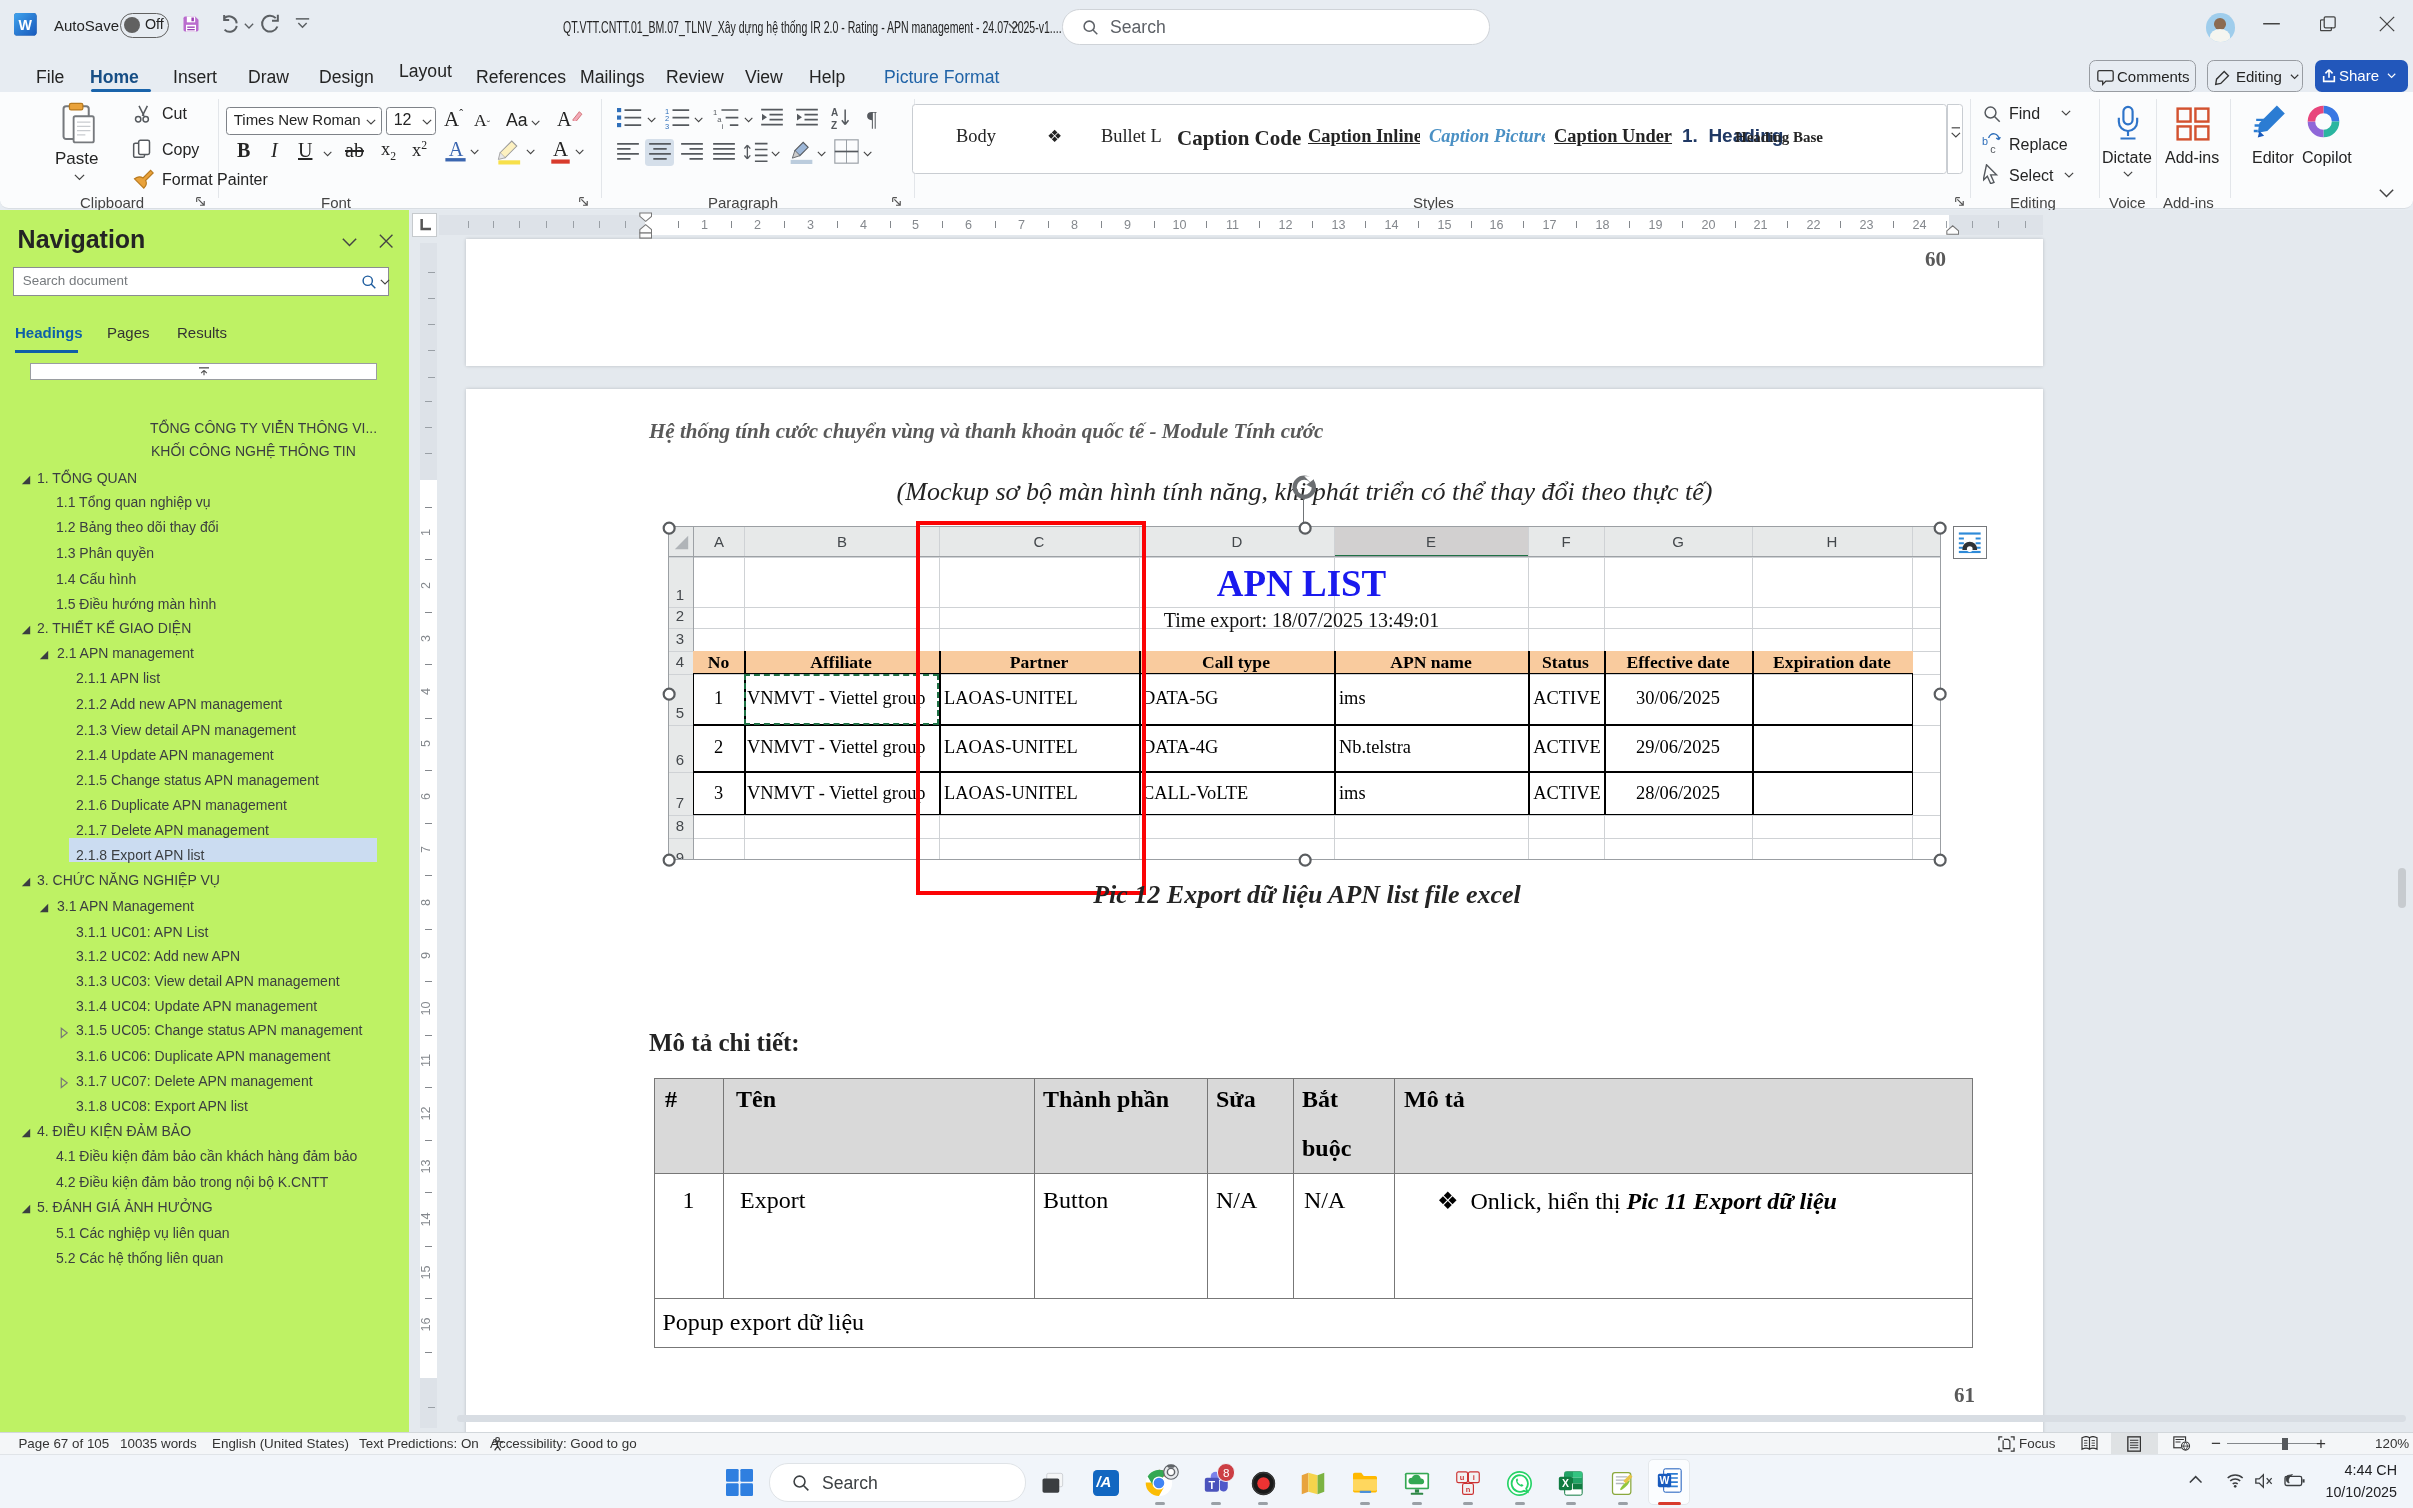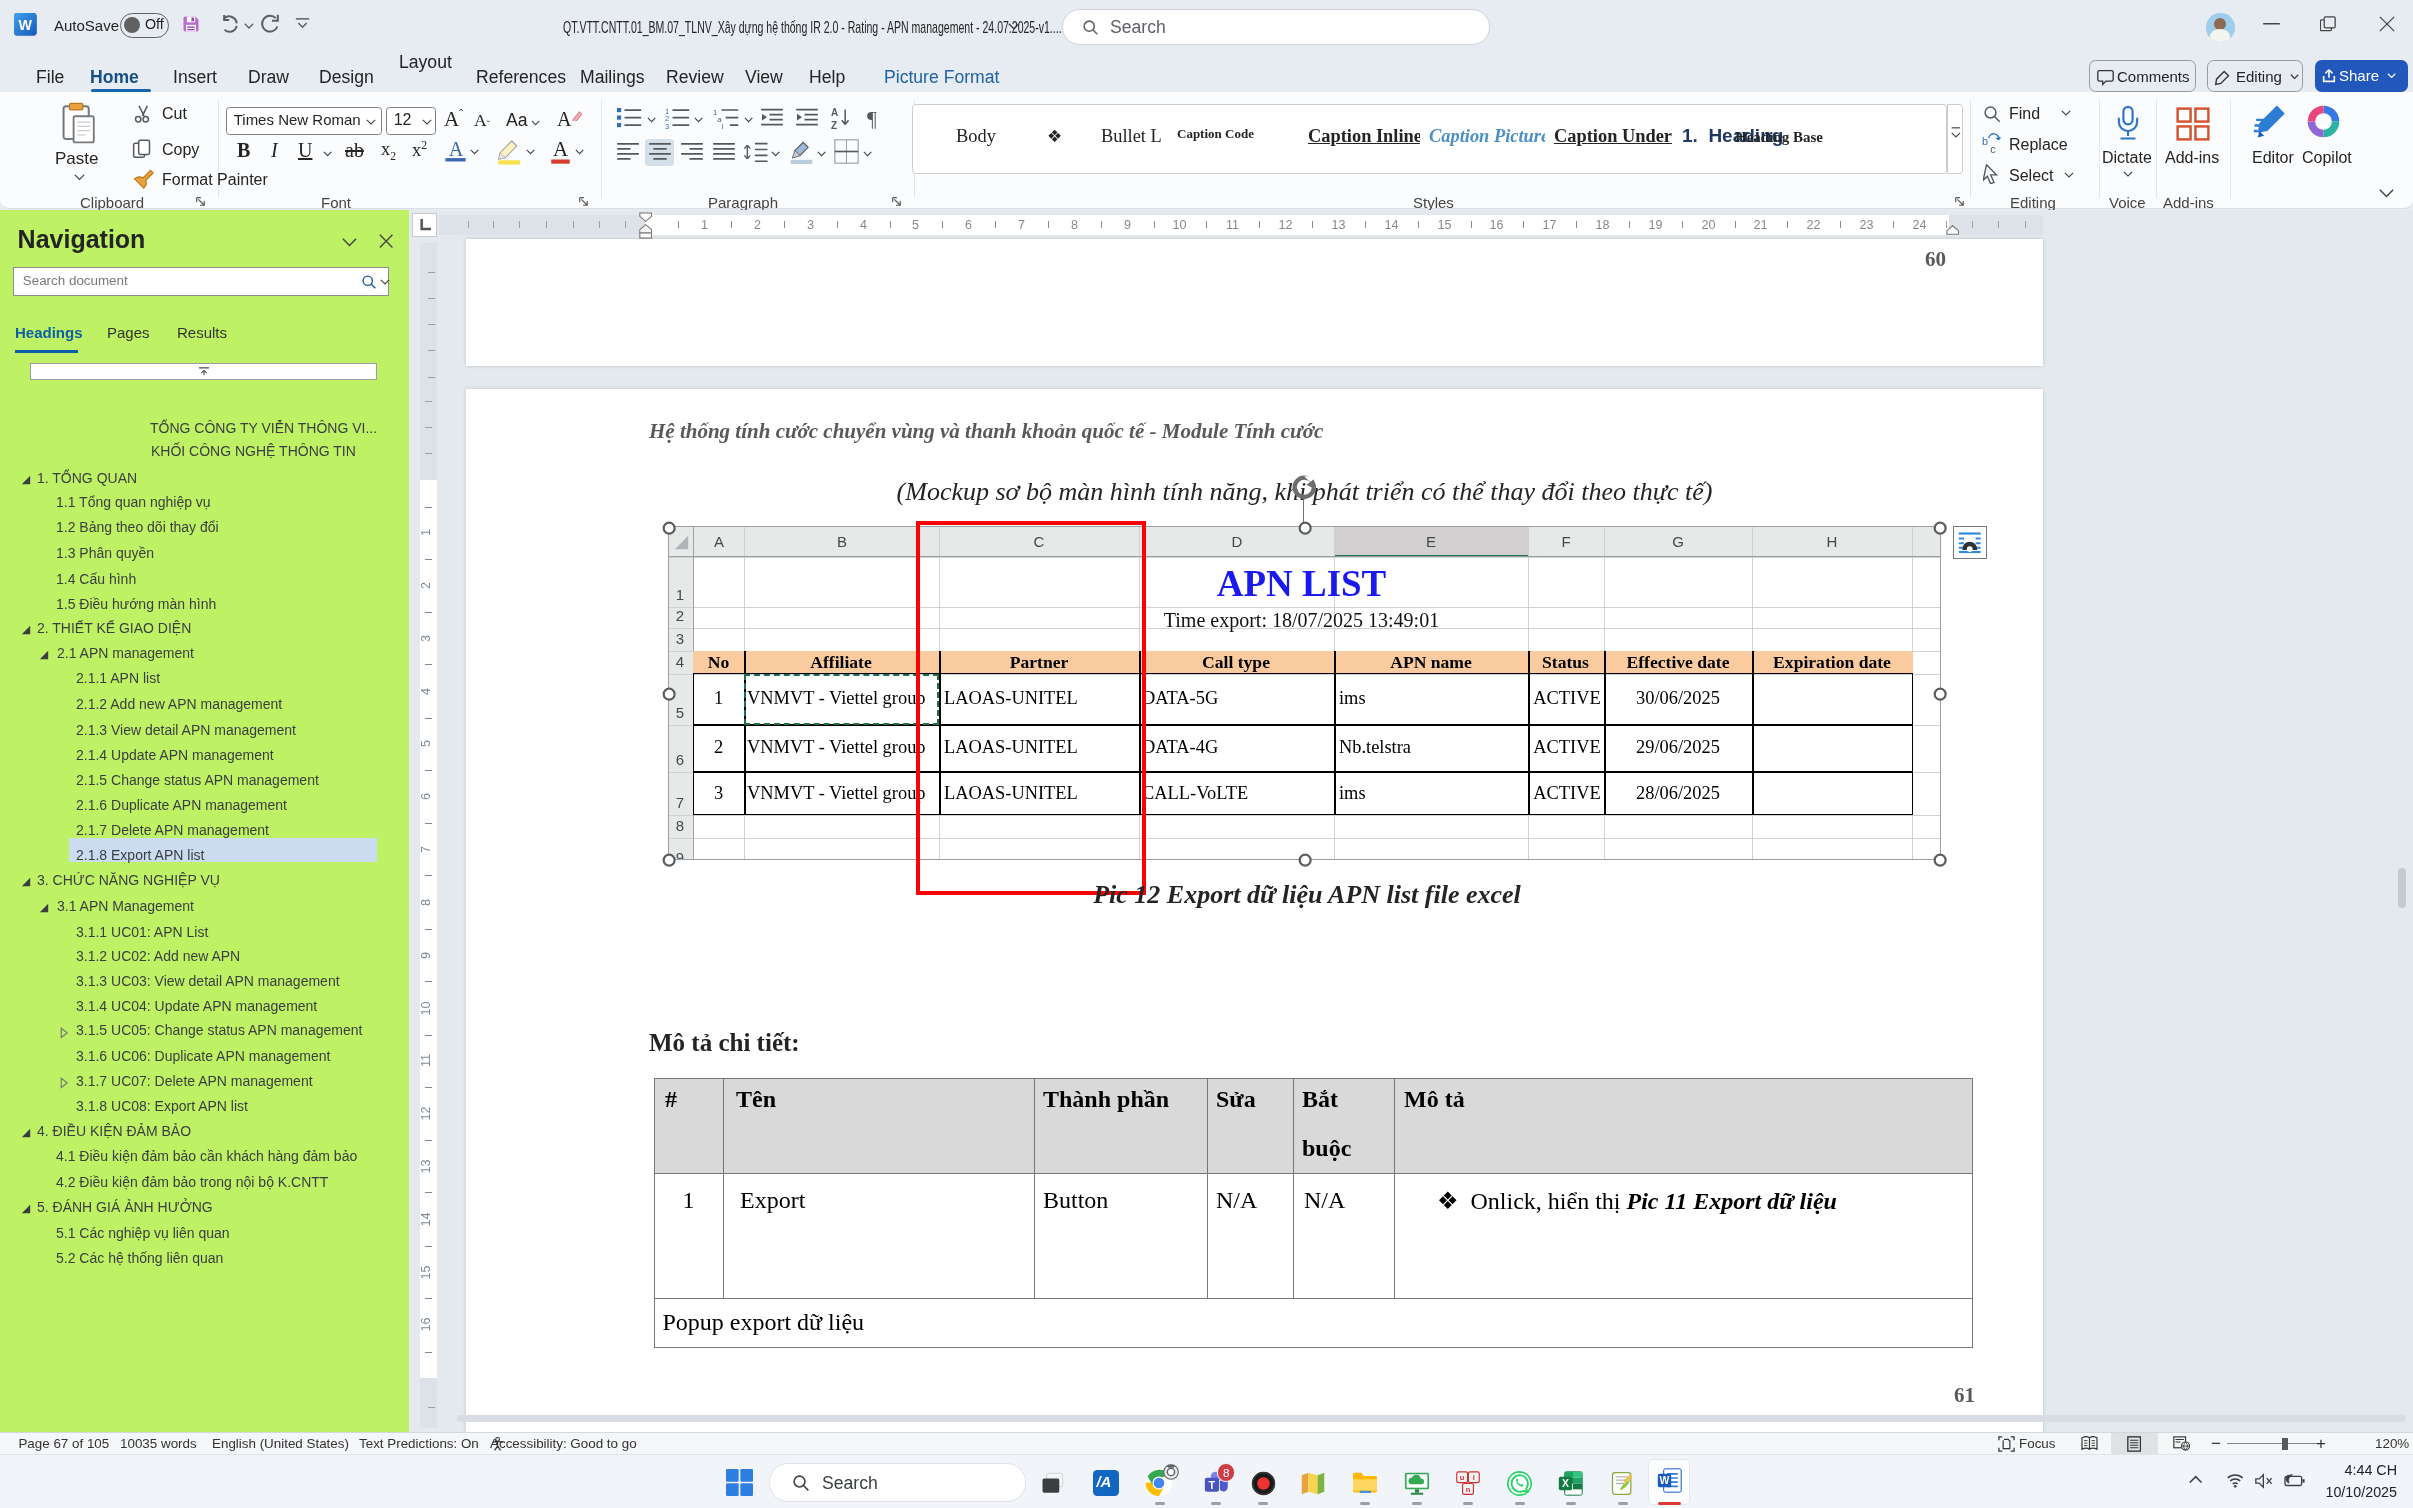--- a/index.html
+++ b/index.html
@@ -82,21 +82,21 @@
       </svg>
 </div>
 
 <div class="abs" id="tabrow" style="left:0;top:49px;width:2413px;height:44px;background:#e7ecf2;font-size:17.6px;color:#242424;">
   <div class="abs" style="left:36px;top:18.4px;">File</div>
   <div class="abs" style="left:90px;top:18.4px;color:#174e85;font-weight:bold;">Home</div>
   <div class="abs" style="left:91px;top:40px;width:60px;height:3.4px;border-radius:1.7px;background:#1a64ab;"></div>
   <div class="abs" style="left:173px;top:18.4px;">Insert</div>
   <div class="abs" style="left:248px;top:18.4px;">Draw</div>
   <div class="abs" style="left:319px;top:18.4px;">Design</div>
-  <div class="abs" style="left:399px;top:3px;">Layout</div>
+  <div class="abs" style="left:399px;top:12px;">Layout</div>
   <div class="abs" style="left:476px;top:18.4px;">References</div>
   <div class="abs" style="left:580px;top:18.4px;">Mailings</div>
   <div class="abs" style="left:666px;top:18.4px;">Review</div>
   <div class="abs" style="left:745px;top:18.4px;">View</div>
   <div class="abs" style="left:809px;top:18.4px;">Help</div>
   <div class="abs" style="left:884px;top:18.4px;color:#2063a7;">Picture Format</div>
 
   <div class="abs" style="left:2089px;top:11px;width:107px;height:32px;border:0.8px solid #989ca2;border-radius:6.7px;">
     <svg class="abs" style="left:6.7px;top:7.5px" width="17" height="17" viewBox="0 0 21 21">
           <path d="M3 2 h15 a2 2 0 0 1 2 2 v9 a2 2 0 0 1 -2 2 h-7 l-4 4 v-4 h-4 a2 2 0 0 1 -2 -2 v-9 a2 2 0 0 1 2 -2 z" fill="none" stroke="#333" stroke-width="1.6"></path>
@@ -335,21 +335,21 @@
 
   <div class="abs" style="left:912px;top:11.7px;width:1035px;height:70px;border:0.8px solid #c9cdd2;border-radius:3.4px;background:#fff;"></div>
   <div class="abs" style="left:1947px;top:11.7px;width:16px;height:70px;border:0.8px solid #c9cdd2;border-radius:0 3.4px 3.4px 0;background:#fff;"></div>
   <svg class="abs" style="left:1950px;top:34px" width="11.7" height="17" viewBox="0 0 14 20">
         <path d="M2 2 h10" stroke="#444" stroke-width="1.4"></path>
         <path d="M2 8 l5 5 l5 -5" fill="none" stroke="#444" stroke-width="1.4"></path>
       </svg>
   <div class="abs serif" style="left:956px;top:34px;font-size:18.4px;">Body</div>
   <div class="abs serif" style="left:1047px;top:34px;font-size:17px;">❖</div>
   <div class="abs serif" style="left:1101px;top:34px;font-size:18.4px;">Bullet L</div>
-  <div class="abs serif" style="left:1177px;top:34px;font-size:13px;font-weight:bold;">Caption Code</div>
+  <div class="abs serif" style="left:1177px;top:34px;font-size:21px;font-weight:bold;">Caption Code</div>
   <div class="abs serif" style="left:1308px;top:34px;width:112px;overflow:hidden;font-size:18.4px;font-weight:bold;text-decoration:underline;white-space:nowrap;">Caption Inline</div>
   <div class="abs serif" style="left:1429px;top:34px;width:116px;overflow:hidden;font-size:18.4px;font-weight:bold;font-style:italic;color:#4a90c4;white-space:nowrap;">Caption Picture</div>
   <div class="abs serif" style="left:1554px;top:34px;width:119px;overflow:hidden;font-size:18.4px;font-weight:bold;text-decoration:underline;white-space:nowrap;">Caption Under</div>
   <div class="abs" style="left:1682px;top:33px;width:106px;overflow:hidden;font-size:19px;font-weight:bold;color:#1f3864;white-space:nowrap;">1.&nbsp; Heading</div>
   <div class="abs serif" style="left:1727px;top:37px;width:101px;overflow:hidden;font-size:15px;font-weight:bold;white-space:nowrap;margin-left:8px;">Heading Base</div>
   <div class="abs" style="left:1413px;top:102px;color:#444;font-size:15px;">Styles</div>
   <svg class="abs" style="left:1954px;top:104px" width="12.6" height="12.6" viewBox="0 0 15 15">
         <path d="M2 2 h5 M2 2 v5 M4 4 l7 7 M11 6 v5 h-5" stroke="#555" stroke-width="1.4" fill="none"></path>
       </svg>
 

